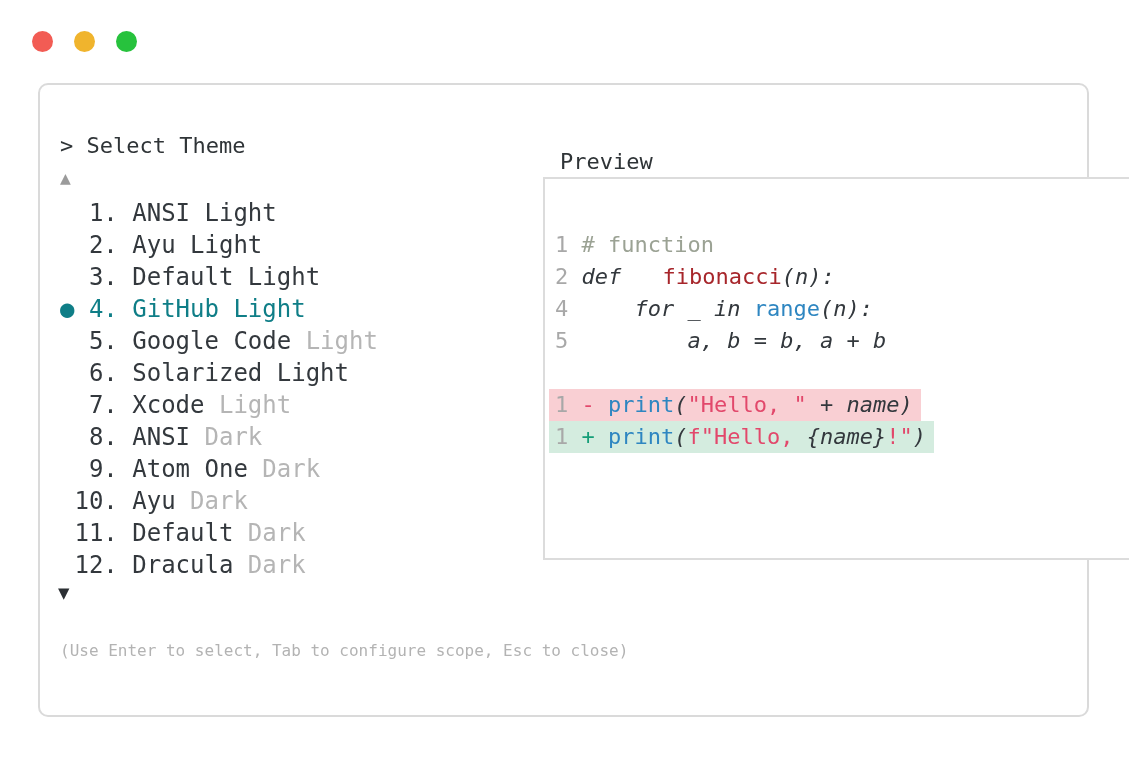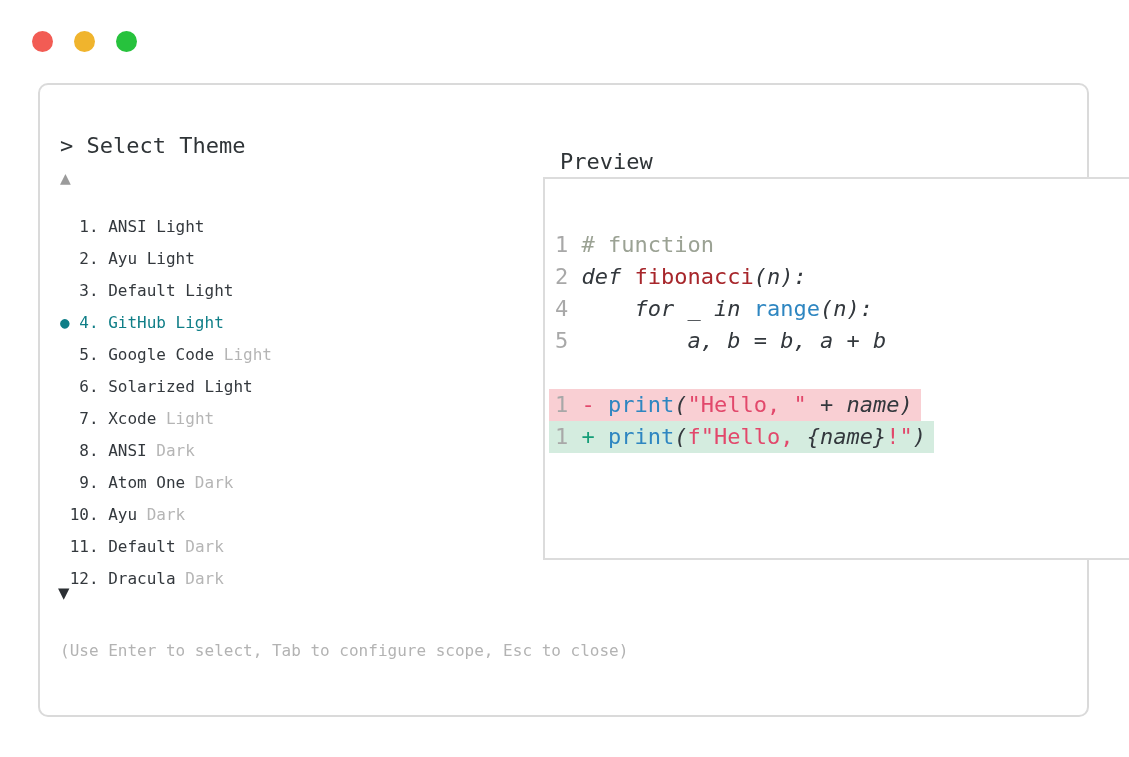--- a/index.html
+++ b/index.html
@@ -35,22 +35,22 @@
   .up-arrow {
     position: absolute; left: 20px; top: 82px;
     font-size: 18px; color: #9b9b9b;
   }
   .down-arrow {
     position: absolute; left: 18px; top: 496px;
     font-size: 19px; color: #2b2f33;
   }
 
   .theme-list {
-    position: absolute; left: 20px; top: 126px;
-    font-size: 16px; line-height: 32px; white-space: pre; color: #33383d;
+    position: absolute; left: 20px; top: 112px;
+    font-size: 24px; line-height: 32px; white-space: pre; color: #33383d;
   }
   .theme-row { cursor: default; }
   .theme-row.selected { color: #0f7e87; }
   .variant-dim { color: #b5b5b5; }
 
   .hint {
     position: absolute; left: 20px; top: 556px;
     font-size: 16px; color: #b3b3b3; white-space: pre;
   }
 
@@ -67,21 +67,21 @@
   .code-line {
     font-size: 22px; line-height: 32px; white-space: pre; color: #33383d;
   }
   .lnum { color: #a8a8a8; }
   .diff { display: inline-block; margin-left: -6px; padding: 0 8px 0 6px; }
   .diff-del { background: #f9cfd3; }
   .diff-add { background: #d4ecdf; }
 
   .t-c   { color: #33383d; font-style: italic; }
   .t-com { color: #9ba294; }
-  .t-fn  { color: #a7262b; }
+  .t-fn  { color: #a7262b; margin-left: 28px; }
   .t-lit { color: #0f7e87; }
   .t-blu { color: #2e86c1; }
   .t-str { color: #e2486b; }
   .t-del { color: #e2486b; }
   .t-add { color: #169e78; }
 </style>
 </head>
 <body>
 
 <div class="stage">

